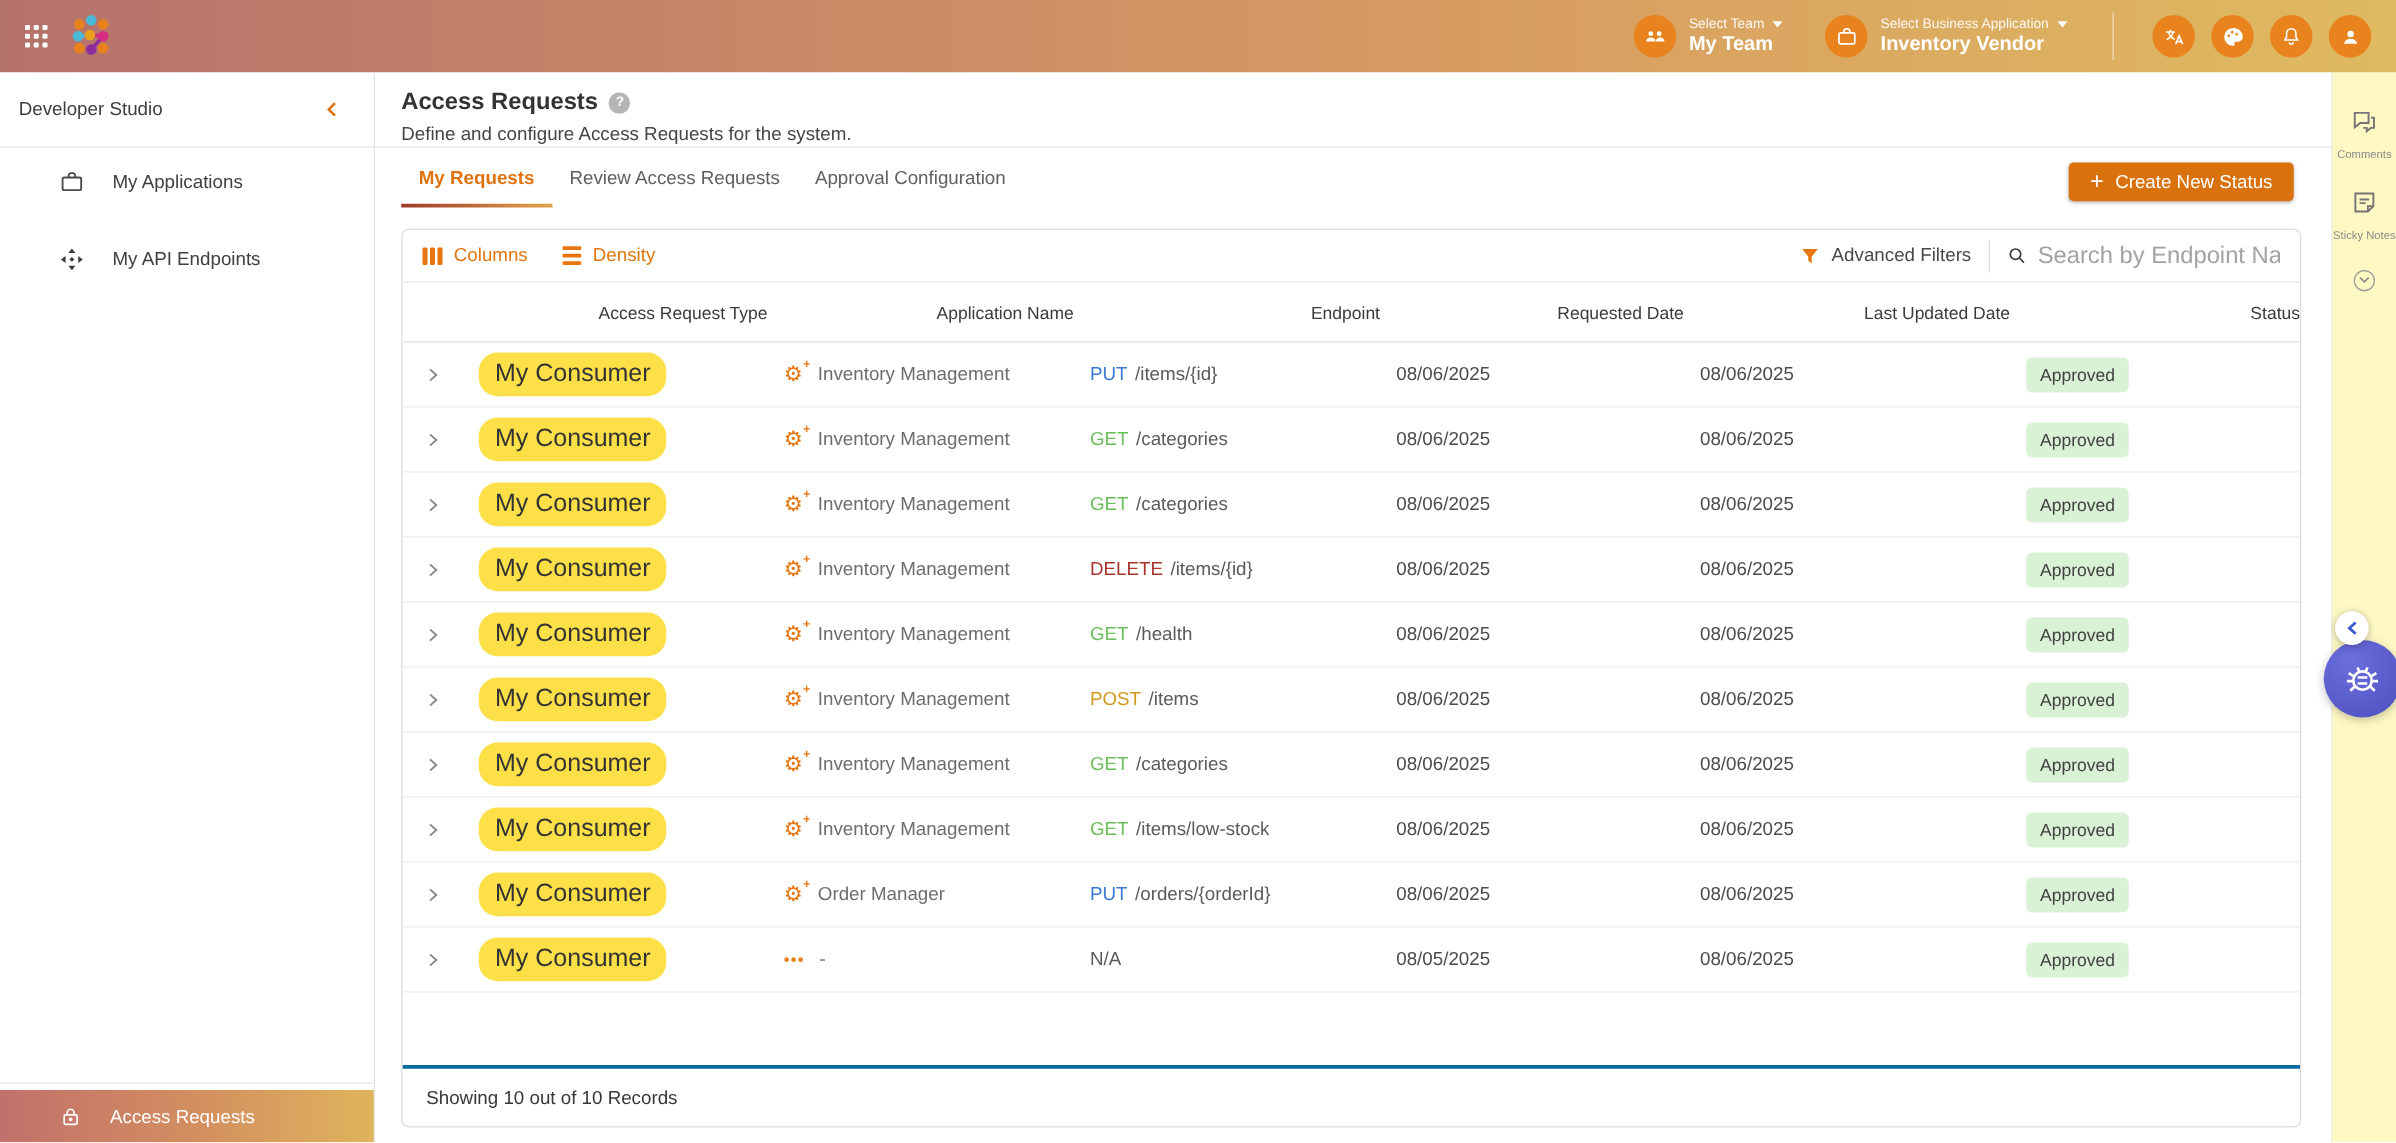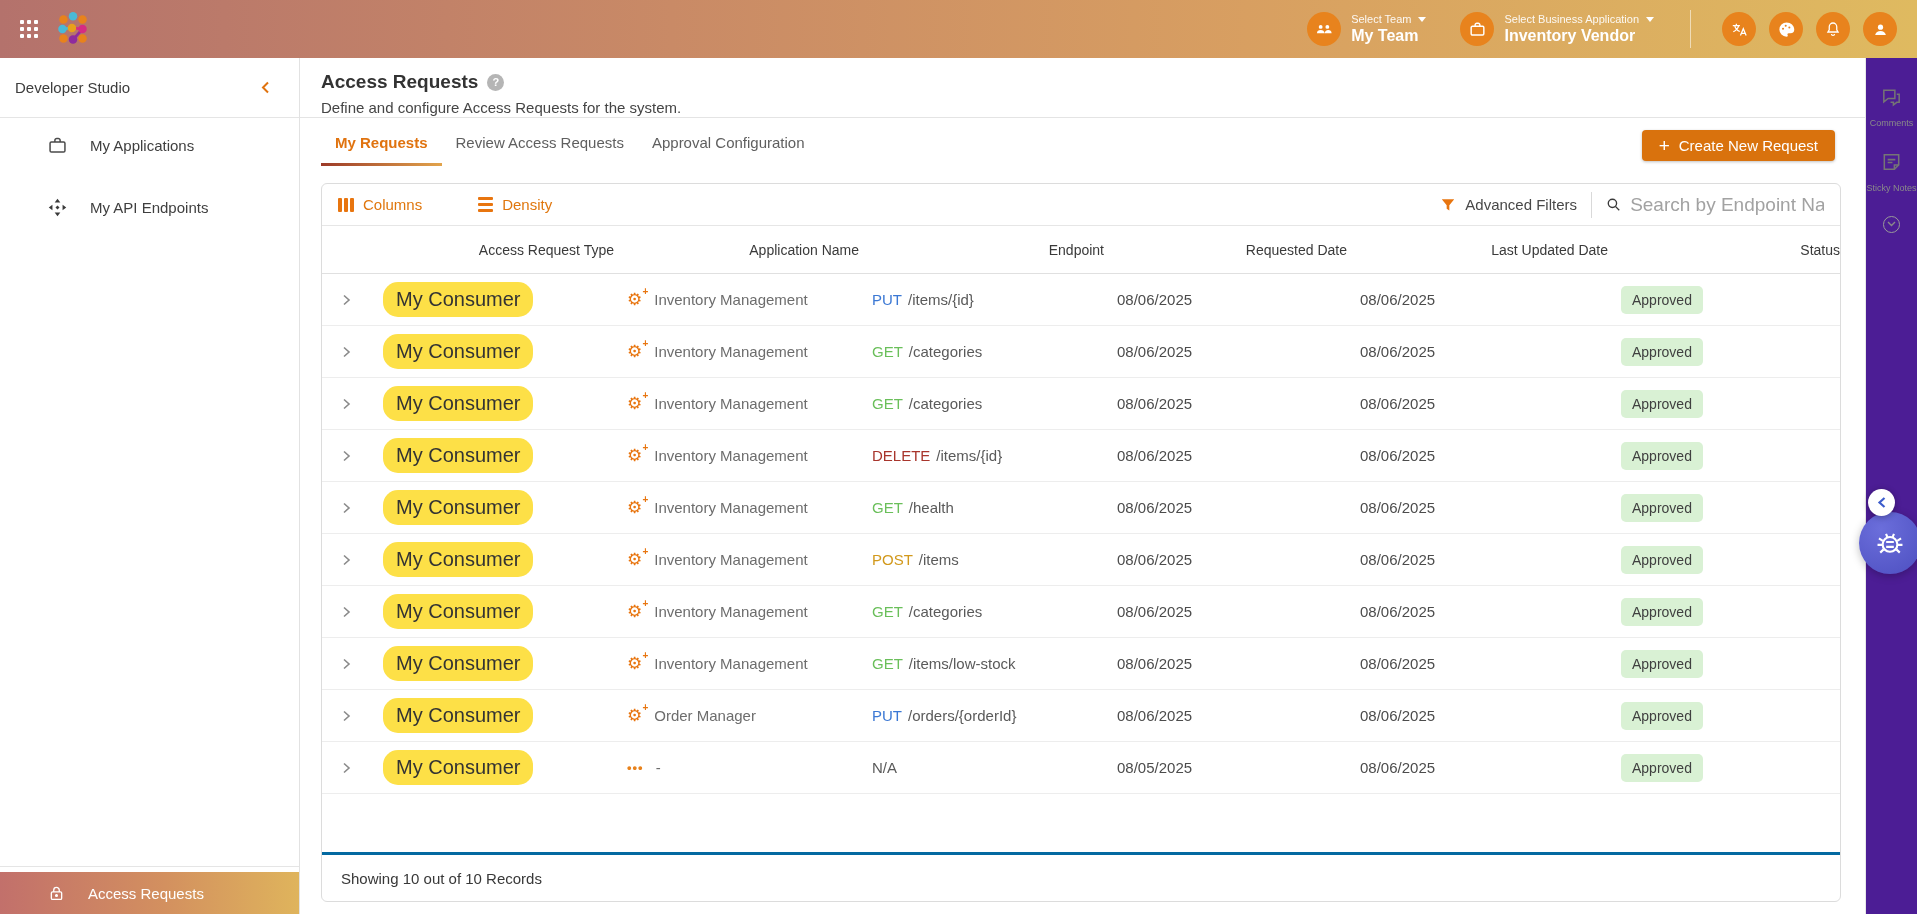--- a/index.html
+++ b/index.html
@@ -56,21 +56,21 @@
   .tab.active::after { content:""; position:absolute; left:0; right:0; bottom:0; height:3px;
                        background:linear-gradient(90deg,#9c3a28,#e2a44c); }
 
   .create-btn { position:absolute; top:72px; right:30px; height:31px; background:#d9720d; color:#fff; border:none; border-radius:4px;
                 font-size:15px; display:flex; align-items:center; gap:9px; padding:0 17px; cursor:pointer;
                 box-shadow:0 1px 3px rgba(0,0,0,.25); font-family:inherit; }
   .create-btn .plus { font-size:19px; font-weight:normal; line-height:1; }
 
   
   .card { margin:17px 24px 0 21px; border:1px solid #dcdcdc; border-radius:6px; height:719px; display:flex; flex-direction:column; overflow:hidden; }
-  .card-toolbar { height:42px; display:flex; align-items:center; padding:0 16px; border-bottom:1px solid #e6e6e6; flex-shrink:0;gap:28px; }
+  .card-toolbar { height:42px; display:flex; align-items:center; padding:0 16px; border-bottom:1px solid #e6e6e6; flex-shrink:0; }
   .tool-btn { display:flex; align-items:center; gap:9px; color:#e0770e; font-size:15px; margin-right:28px; cursor:pointer; }
   .cols-icon { display:flex; gap:2px; }
   .cols-icon i { width:4px; height:14px; background:#e8750f; border-radius:1px; }
   .density-icon { display:flex; flex-direction:column; gap:3px; }
   .density-icon i { width:15px; height:3px; background:#e8750f; border-radius:1px; }
   .toolbar-right { margin-left:auto; display:flex; align-items:center; gap:14px; }
   .adv-filters { display:flex; align-items:center; gap:9px; font-size:15px; color:#484848; cursor:pointer; }
   .tb-divider { width:1px; height:26px; background:#d9d9d9; }
   .search-box { display:flex; align-items:center; gap:9px; width:218px; }
   .search-box input { border:none; outline:none; font-size:19px; color:#333; width:100%; font-family:inherit; background:transparent; }
@@ -92,21 +92,21 @@
   .method { font-size:15px; margin-right:6px; }
   .path { font-size:15px; color:#5a5a5a; }
   .date { font-size:15px; color:#4c4c4c; }
   .status-pill { display:inline-block; background:#d9f1d4; color:#404040; font-size:14px; padding:6px 11px; border-radius:5px; }
   .card-spacer { flex:1; }
   .card-footer { border-top:3px solid #0369a1; height:49px; display:flex; align-items:center; padding-left:19px;
                  font-size:15px; color:#383838; flex-shrink:0; }
 
   
   .rail { width:52px; border-left:1px solid #e8e8e8; display:flex; flex-direction:column; align-items:center;
-          padding-top:28px; background:#4c1d95; flex-shrink:0; }
+          padding-top:28px; background:#fef9c3; flex-shrink:0; }
   .rail-item { display:flex; flex-direction:column; align-items:center; gap:9px; margin-bottom:22px; cursor:pointer; }
   .rail-label { font-size:9px; color:#8a8a8a; text-align:center; line-height:1.2; }
   .rail-chevron { width:17px; height:17px; border-radius:50%; border:1px solid #9a9a9a; display:flex; align-items:center;
                   justify-content:center; cursor:pointer; }
 
   
   .float-collapse { position:absolute; top:489px; right:22px; width:27px; height:27px; border-radius:50%; background:#fff;
                     box-shadow:0 1px 6px rgba(0,0,0,.3); display:flex; align-items:center; justify-content:center; z-index:6; cursor:pointer; }
   .float-bug { position:absolute; top:512px; right:-4px; width:62px; height:62px; border-radius:50%;
                background:radial-gradient(circle at 35% 28%, #6b6edb, #4d4fc0); display:flex; align-items:center; justify-content:center;
@@ -258,21 +258,21 @@
       </div>
 
       <div class="tabs-row">
         <div class="tab active">My Requests</div>
         <div class="tab">Review Access Requests</div>
         <div class="tab">Approval Configuration</div>
       </div>
 
       <button class="create-btn">
         <span class="plus">+</span>
-        <span>Create New Request</span>
+        <span>Create New Status</span>
       </button>
 
       <div class="card">
         <div class="card-toolbar">
           <div class="tool-btn">
             <span class="cols-icon">
                 <i></i>
                 <i></i>
                 <i></i>
               </span>

